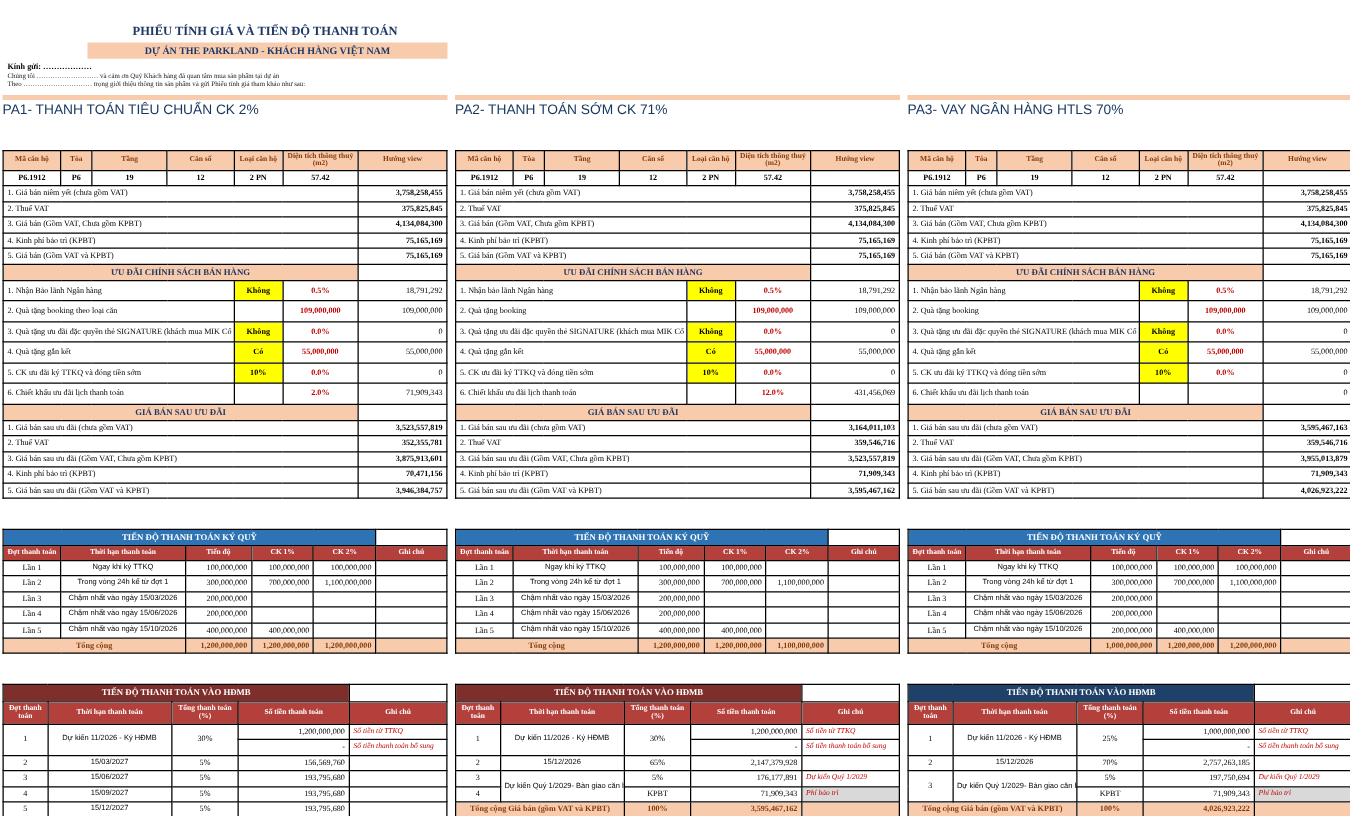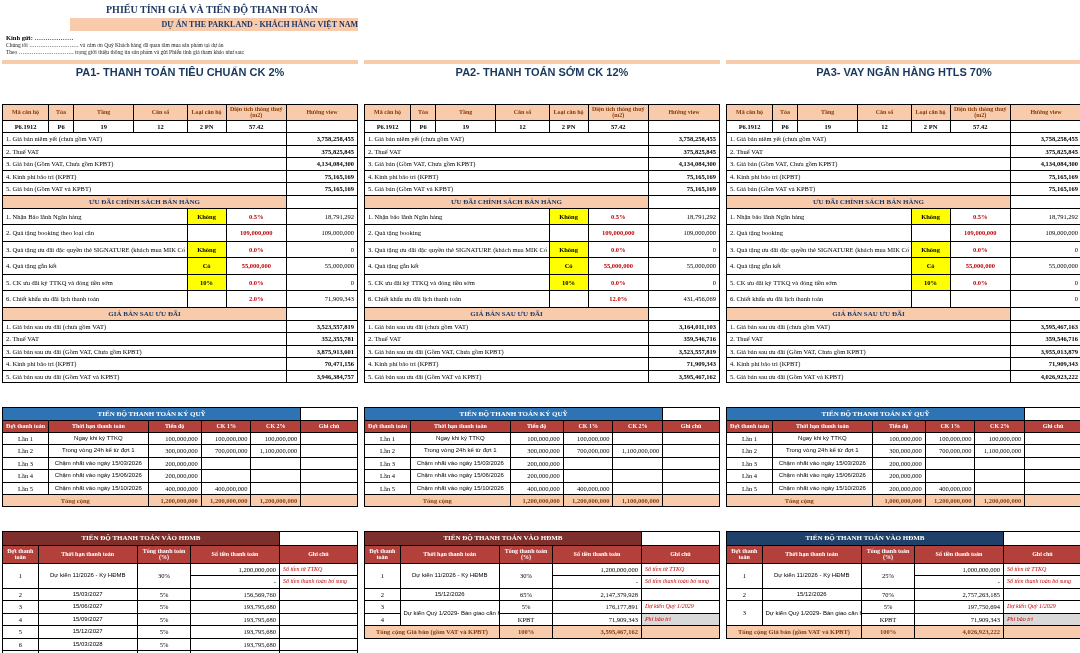--- a/index.html
+++ b/index.html
@@ -1,32 +1,32 @@
 <!DOCTYPE html>
 <html><head>
 <meta charset="utf-8">
 <style>
   * { margin:0; padding:0; box-sizing:border-box; }
   html,body { width:1080px; height:653px; background:#fff; overflow:hidden;
               font-family:"Liberation Serif", serif; color:#000; }
-  .page { width:1080px; height:653px; padding:4px 2px 0 2px; position:relative; }
+  .page { width:1080px; height:653px; padding:20px 2px 0 2px; position:relative; }
 
   
   .doc-header { width:360px; }
   .doc-title { text-align:center; font-weight:bold; color:#1F3864; font-size:10px; padding-left:60px;}
   .subtitle-bar { margin:3px 0 0 68px; width:288px; background:#F8CBAD; color:#1F3864;
-                  font-weight:bold; font-size:8px; text-align:right; padding:2px 0; }
+                  font-weight:bold; font-size:8px; text-align:center; padding:2px 0; }
   .greeting { font-size:6.5px; font-weight:bold; margin:3px 0 1px 4px; }
   .intro { font-size:5.5px; color:#222; margin-left:4px; line-height:1.25; }
 
   
   .panels { display:flex; gap:6px; margin-top:4px; align-items:flex-start; }
   .panel { width:356px; flex:0 0 356px; }
   .peach-strip { height:4px; background:#F8CBAD; margin-bottom:1px; }
-  .panel-title { text-align:center; font-family:"Liberation Sans", sans-serif; font-weight:bold;
+  .panel-title { font-family:"Liberation Sans", sans-serif; font-weight:normal;
                  color:#17375E; font-size:11px; padding:1px 0 2px 0; }
 
   table { border-collapse:collapse; width:100%; table-layout:fixed;margin-top:24px; }
   td { border:1px solid #000; font-size:6.5px; line-height:1.15; padding:2px 3px;
        overflow:hidden; white-space:nowrap; }
 
   .uh  { background:#F8CBAD; color:#843C0C; font-weight:bold; text-align:center;
          font-size:6px; white-space:normal; padding:1px; line-height:1.1; }
   .uv  { text-align:center; font-weight:bold; font-size:6.5px; }
   .plabel { font-size:6.5px; }
@@ -354,21 +354,21 @@
               <td class="tot tot-label" colspan="2">Tổng cộng Giá bán (gồm VAT và KPBT)</td>
               <td class="tot cc">100%</td>
               <td class="tot num">3,946,384,757</td>
               <td class="tot"></td>
             </tr>
           </tbody>
         </table>
       </div>
       <div class="panel">
         <div class="peach-strip"></div>
-        <div class="panel-title">PA2- THANH TOÁN SỚM CK 12%</div>
+        <div class="panel-title">PA2- THANH TOÁN SỚM CK 71%</div>
         <table>
           <colgroup>
             <col style="width: 13%;">
             <col style="width: 7%;">
             <col style="width: 17%;">
             <col style="width: 15%;">
             <col style="width: 11%;">
             <col style="width: 17%;">
             <col style="width: 20%;">
           </colgroup>

